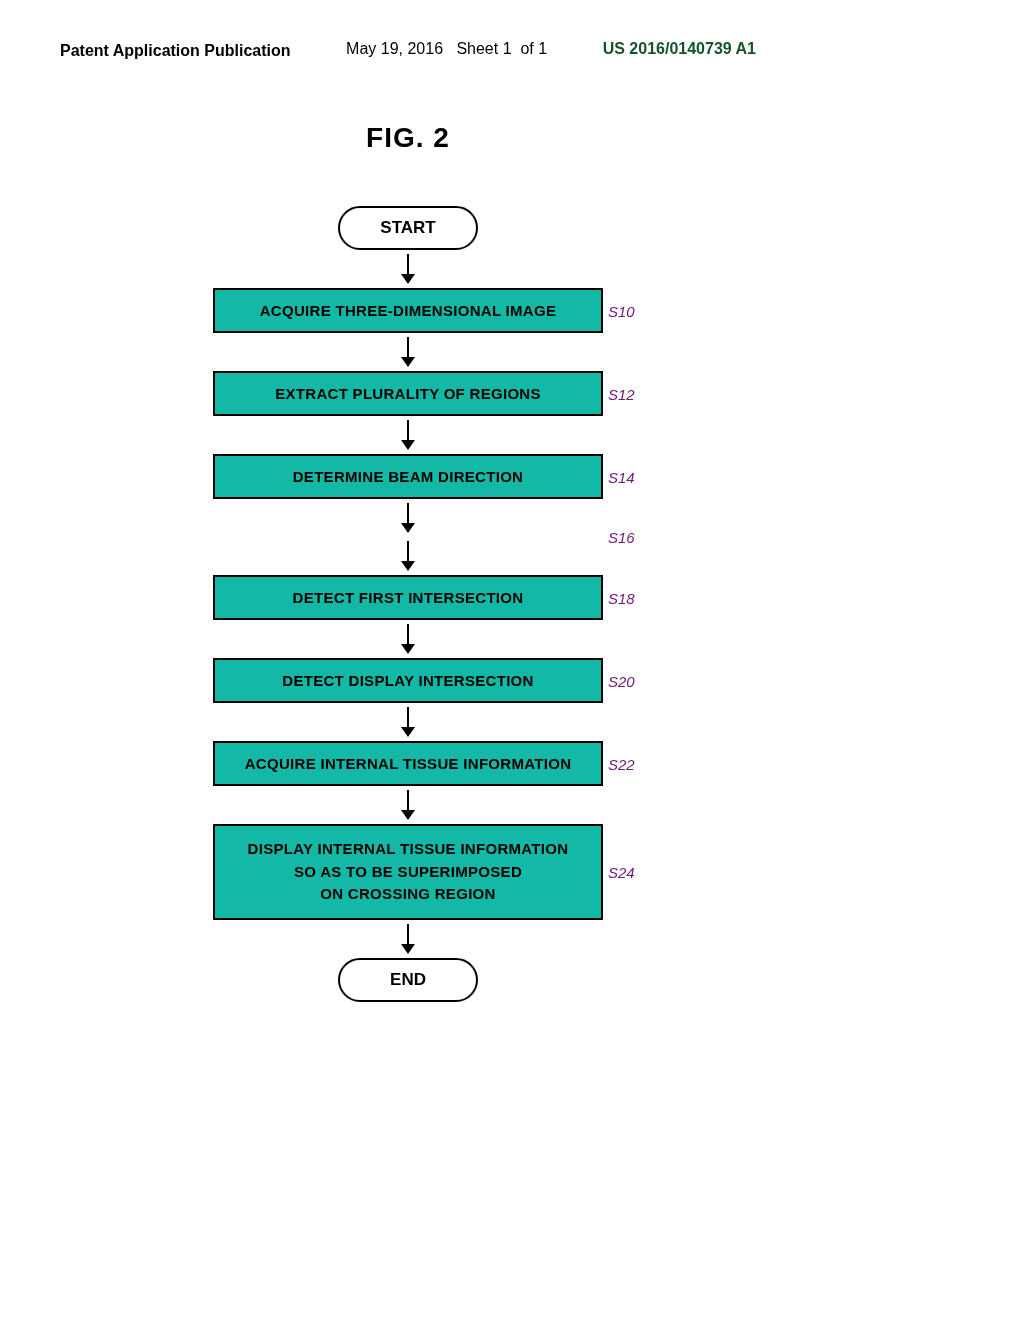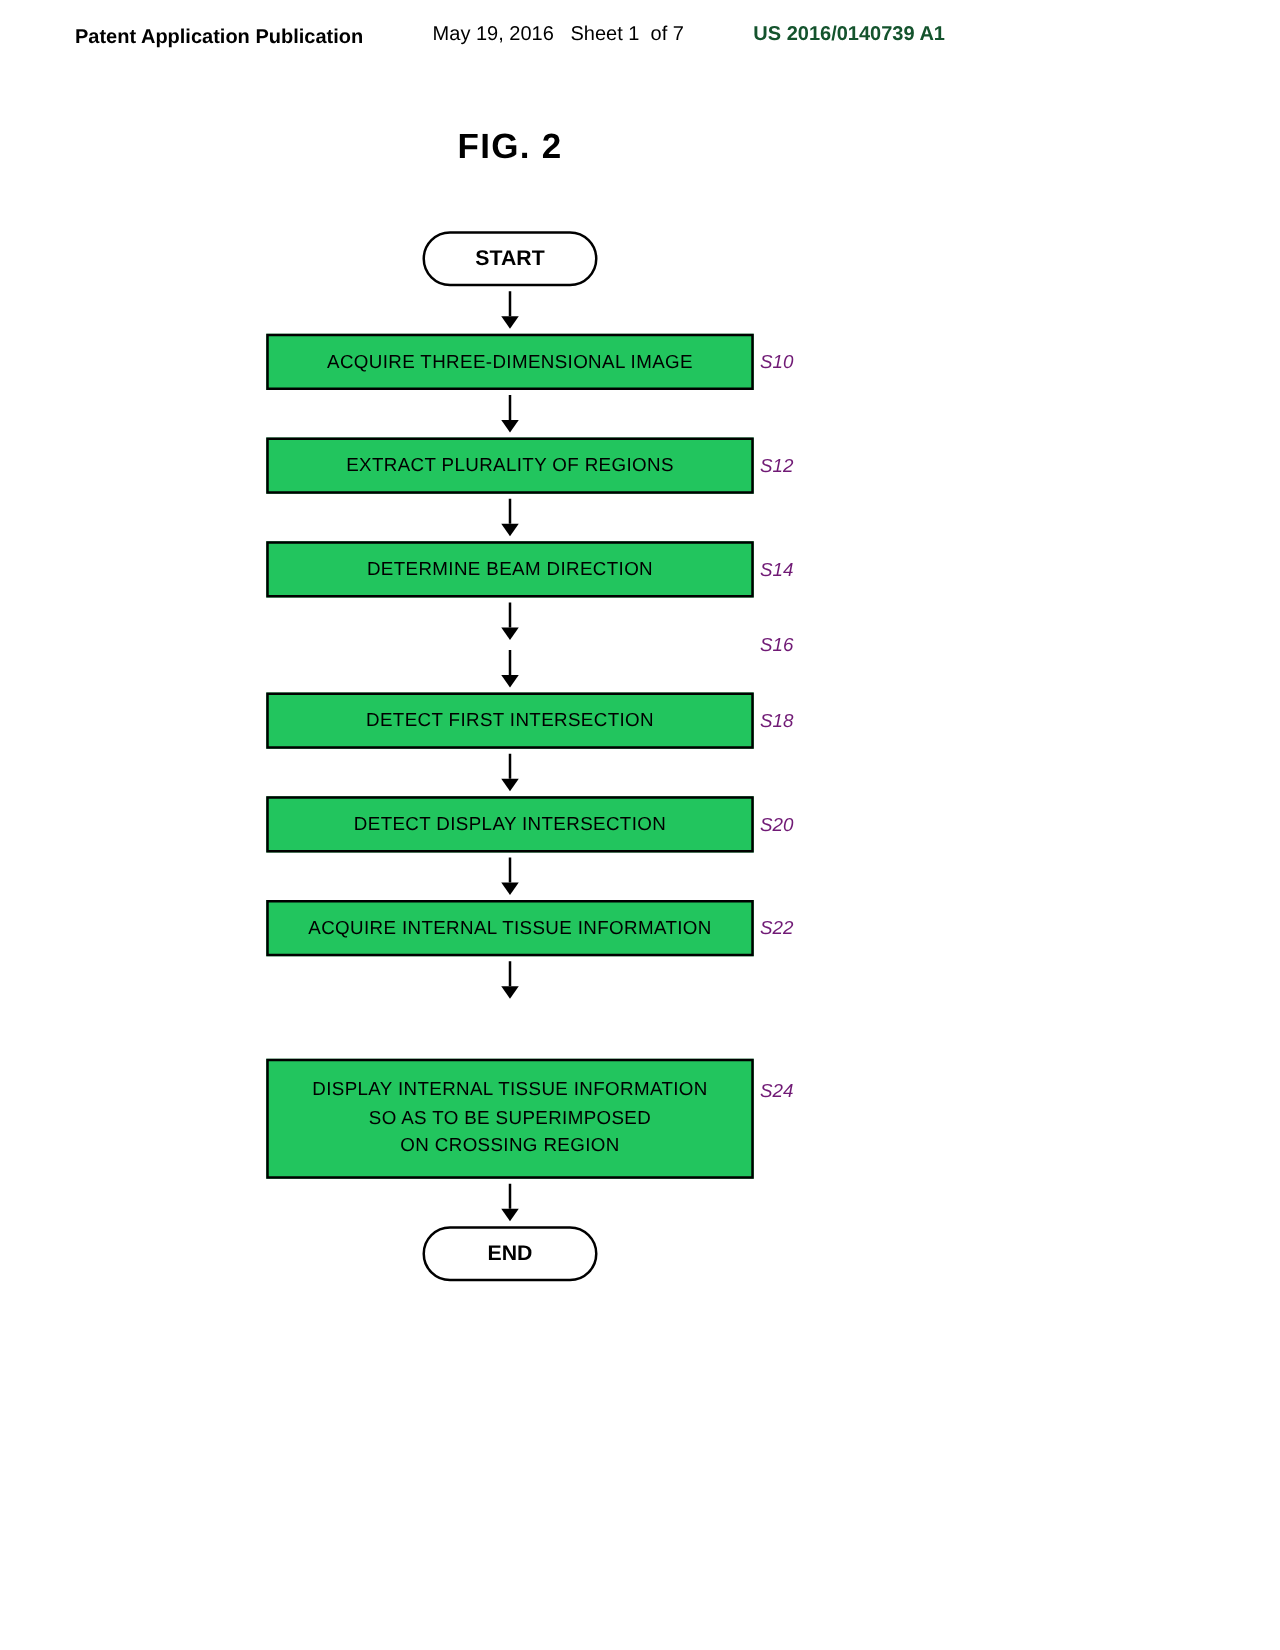--- a/index.html
+++ b/index.html
@@ -13,21 +13,21 @@
       font-family: Arial, sans-serif;
       width: 1024px;
       min-height: 1320px;
       position: relative;
     }
 
     .page {
       width: 816px;
       min-height: 1320px;
       background: #ffffff;
-      padding: 19px 60px;
+      padding: 40px 60px;
     }
 
     .header {
       display: flex;
       justify-content: space-between;
       align-items: flex-start;
       margin-bottom: 60px;
       border-bottom: none;
     }
 
@@ -83,24 +83,24 @@
       background: #fff;
       min-width: 140px;
       display: inline-block;
     }
 
     
     .rect-box {
       border: 2px solid #000;
       padding: 12px 20px;
       font-size: 15px;
-      font-weight: normal;
-      font-family: Arial, sans-serif;
-      text-align: center;
-      background: #22c55e;
+      font-weight: bold;
+      font-family: Arial, sans-serif;
+      text-align: center;
+      background: #14b8a6;
       width: 390px;
       display: inline-block;
       letter-spacing: 0.3px;
     }
 
     
     .arrow-down {
       display: flex;
       flex-direction: column;
       align-items: center;
@@ -144,21 +144,21 @@
 </head>
 <body>
 
 <div class="page">
 
   <div class="header">
     <div class="header-left">Patent Application Publication</div>
     <div class="header-center">
       <span>May 19, 2016</span>&nbsp;&nbsp;
       <span>Sheet 1</span>&nbsp;
-      <span>of 7</span>
+      <span>of 1</span>
     </div>
     <div class="header-right">US 2016/0140739 A1</div>
   </div>
 
   <div class="fig-title">FIG. 2</div>
 
   <div class="flowchart">
 
     <div class="step-row">
       <div class="oval-box">START</div>
@@ -232,21 +232,21 @@
       <div class="rect-box">ACQUIRE INTERNAL TISSUE INFORMATION</div>
       <span class="step-label-inline">S22</span>
     </div>
 
     <div class="arrow-down">
       <div class="arrow-line"></div>
       <div class="arrow-head"></div>
     </div>
 
     <div class="step-row">
-      <div class="rect-box" style="white-space: pre-line; line-height: 1.5; margin-top: 44px;">DISPLAY INTERNAL TISSUE INFORMATION
+      <div class="rect-box" style="white-space: pre-line; line-height: 1.5;">DISPLAY INTERNAL TISSUE INFORMATION
 SO AS TO BE SUPERIMPOSED
 ON CROSSING REGION</div>
       <span class="step-label-inline">S24</span>
     </div>
 
     <div class="arrow-down">
       <div class="arrow-line"></div>
       <div class="arrow-head"></div>
     </div>
 

